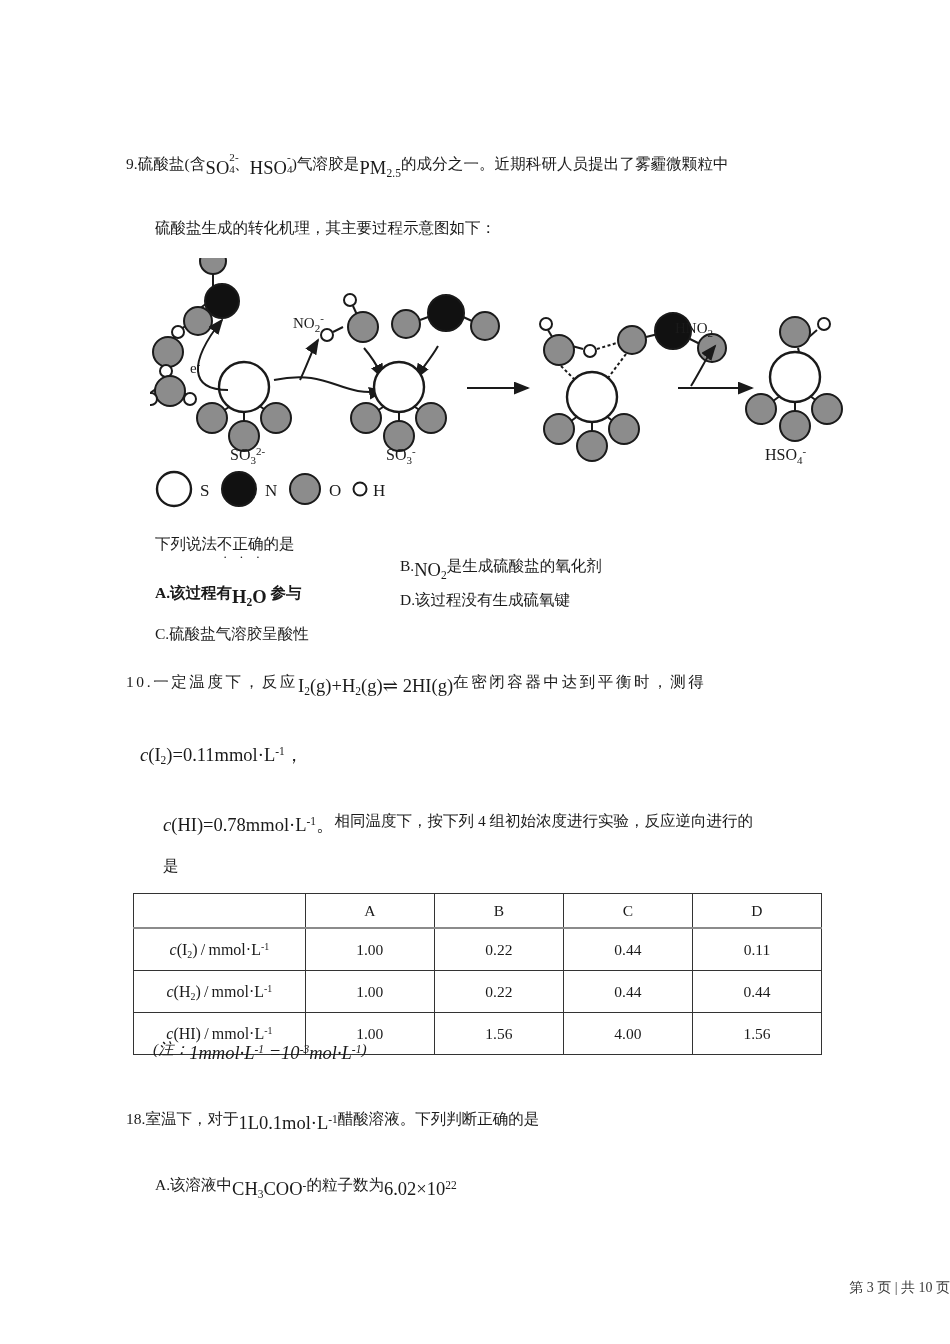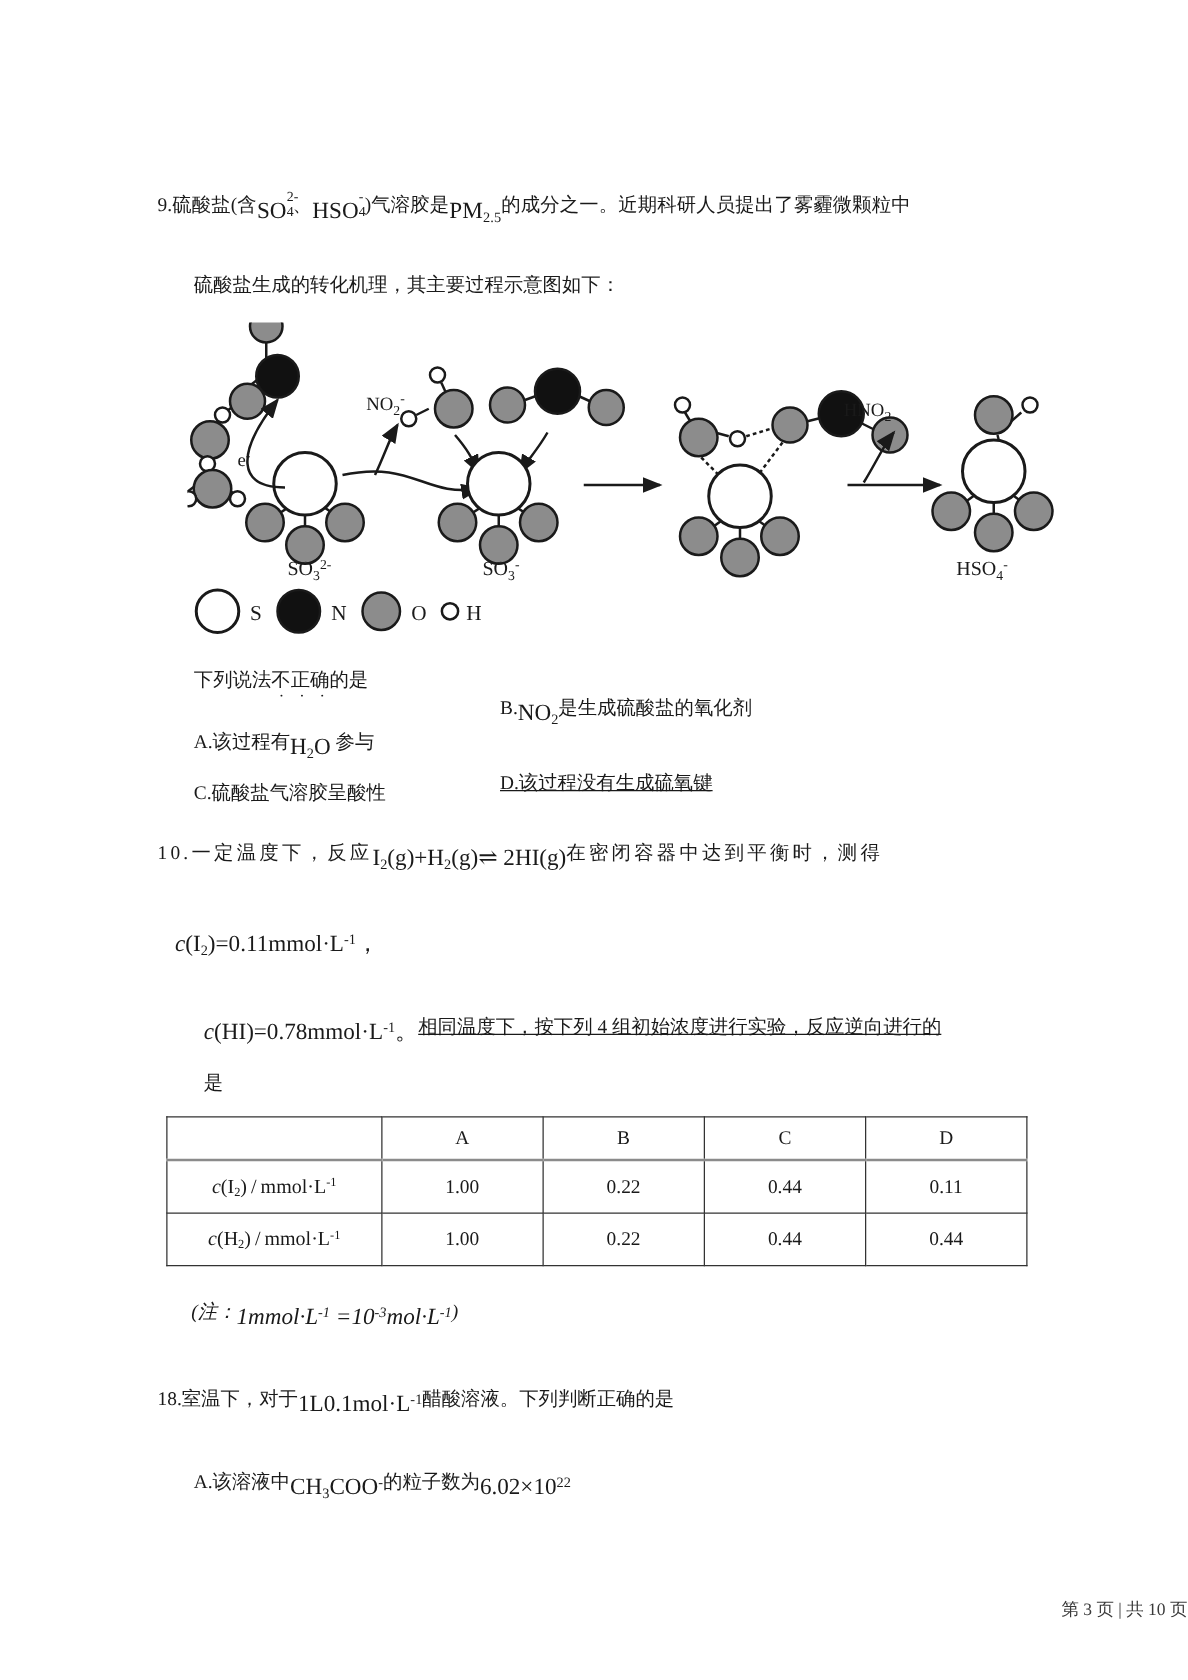--- a/index.html
+++ b/index.html
@@ -62,24 +62,24 @@
 
   
   #q9-stem { position: absolute; left: 155px; top: 498px; font-size: 15.5px; white-space: nowrap;}
   #q9-stem .dots {
     position: absolute;
     left: 68px;
     top: 15px;
     letter-spacing: 12px;
     font-size: 13px;
   }
-  #q9-a { position: absolute; left: 155px; top: 547px; font-size: 15.5px; white-space: nowrap;}
+  #q9-a { position: absolute; left: 155px; top: 547px; font-size: 15.5px; white-space: nowrap; font-weight: bold;}
   #q9-b { position: absolute; left: 400px; top: 520px; font-size: 15.5px; white-space: nowrap;}
   #q9-c { position: absolute; left: 155px; top: 588px; font-size: 15.5px; white-space: nowrap;}
-  #q9-d { position: absolute; left: 400px; top: 580px; font-size: 15.5px; white-space: nowrap; text-decoration: underline;}
+  #q9-d { position: absolute; left: 400px; top: 554px; font-size: 15.5px; white-space: nowrap;}
 
   
   #q10-l1 { left: 126px; top: 636px; font-size: 15.5px; letter-spacing: 2.6px; }
   #q10-l2 { left: 140px; top: 706px; font-size: 15.5px; }
   #q10-l3 { left: 163px; top: 775px; font-size: 15.5px; }
   #q10-l4 { left: 163px; top: 820px; font-size: 15.5px; }
 
   
   #q10-table {
     position: absolute;
@@ -302,21 +302,21 @@
 
   <div class="q-line" id="q10-l1">
     <span>10.一定温度下，反应</span><span class="math-inline" style="letter-spacing:0px;">I<sub>2</sub>(g)+H<sub>2</sub>(g)⇌&nbsp;2HI(g)</span><span>在密闭容器中达到平衡时，测得</span>
   </div>
 
   <div class="q-line" id="q10-l2">
     <span class="math-inline"><i>c</i>(I<sub>2</sub>)=0.11mmol·L<sup>-1</sup>，</span>
   </div>
 
   <div class="q-line" id="q10-l3">
-    <span class="math-inline"><i>c</i>(HI)=0.78mmol·L<sup>-1</sup>。</span><span style="font-size:15.5px;text-decoration:underline;">相同温度下，按下列 4 组初始浓度进行实验，反应逆向进行的</span>
+    <span class="math-inline"><i>c</i>(HI)=0.78mmol·L<sup>-1</sup>。</span><span style="font-size:15.5px;">相同温度下，按下列 4 组初始浓度进行实验，反应逆向进行的</span>
   </div>
 
   <div class="q-line" id="q10-l4">是</div>
 
   <table id="q10-table">
     <thead>
       <tr>
         <td class="rowhead"></td>
         <td class="val">A</td>
         <td class="val">B</td>
@@ -336,20 +336,29 @@
       </tr>
       <tr>
         <td class="rowhead">
           <i>c</i>(H<sub>2</sub>) / mmol·L<sup>-1</sup>
         </td>
         <td class="val">1.00</td>
         <td class="val">0.22</td>
         <td class="val">0.44</td>
         <td class="val">0.44</td>
       </tr>
+      <tr>
+        <td class="rowhead">
+          <i>c</i>(HI) / mmol·L<sup>-1</sup>
+        </td>
+        <td class="val">1.00</td>
+        <td class="val">1.56</td>
+        <td class="val">4.00</td>
+        <td class="val">1.56</td>
+      </tr>
     </tbody>
   </table>
 
   <div id="q10-note">
     <span style="font-size:15.5px;">(注：</span><span class="math-inline">1mmol·L<sup>-1</sup>
       =10<sup>-3</sup>mol·L<sup>-1</sup></span><span style="font-size:15.5px;">)</span>
   </div>
 
   <div class="q-line" id="q11-l1">
     <span>18.室温下，对于</span><span class="math-inline">1L0.1mol·L<sup>-1</sup></span><span>醋酸溶液。下列判断正确的是</span>

